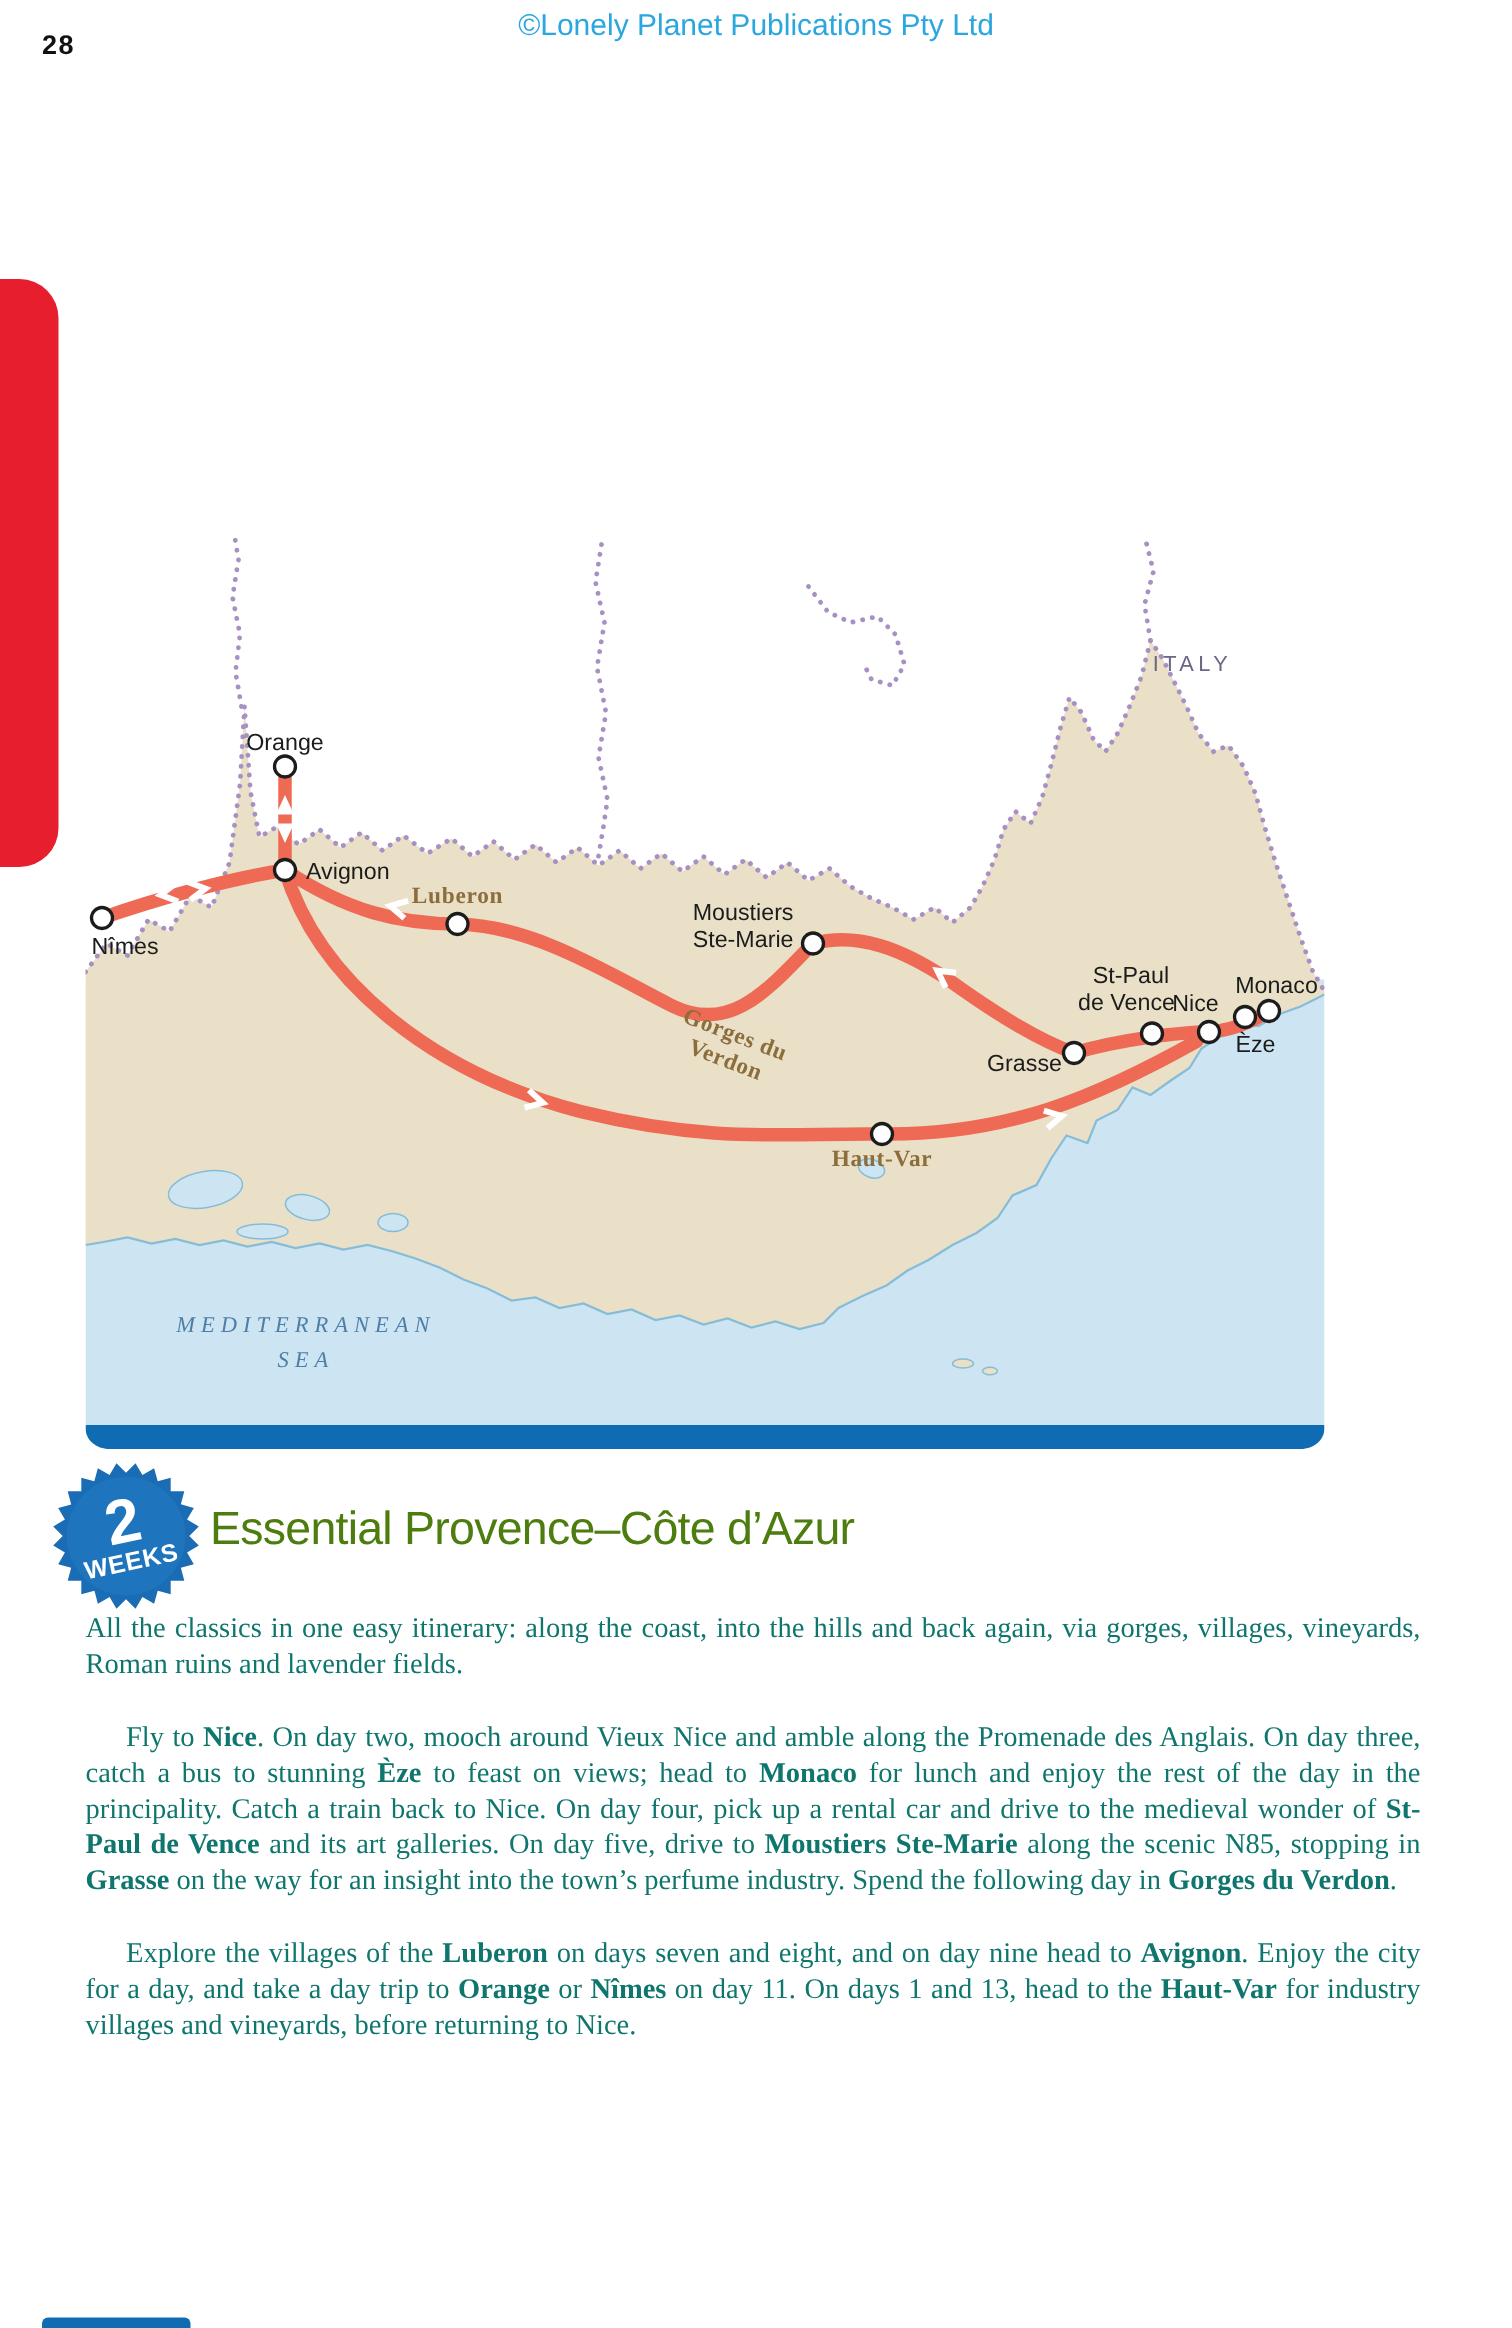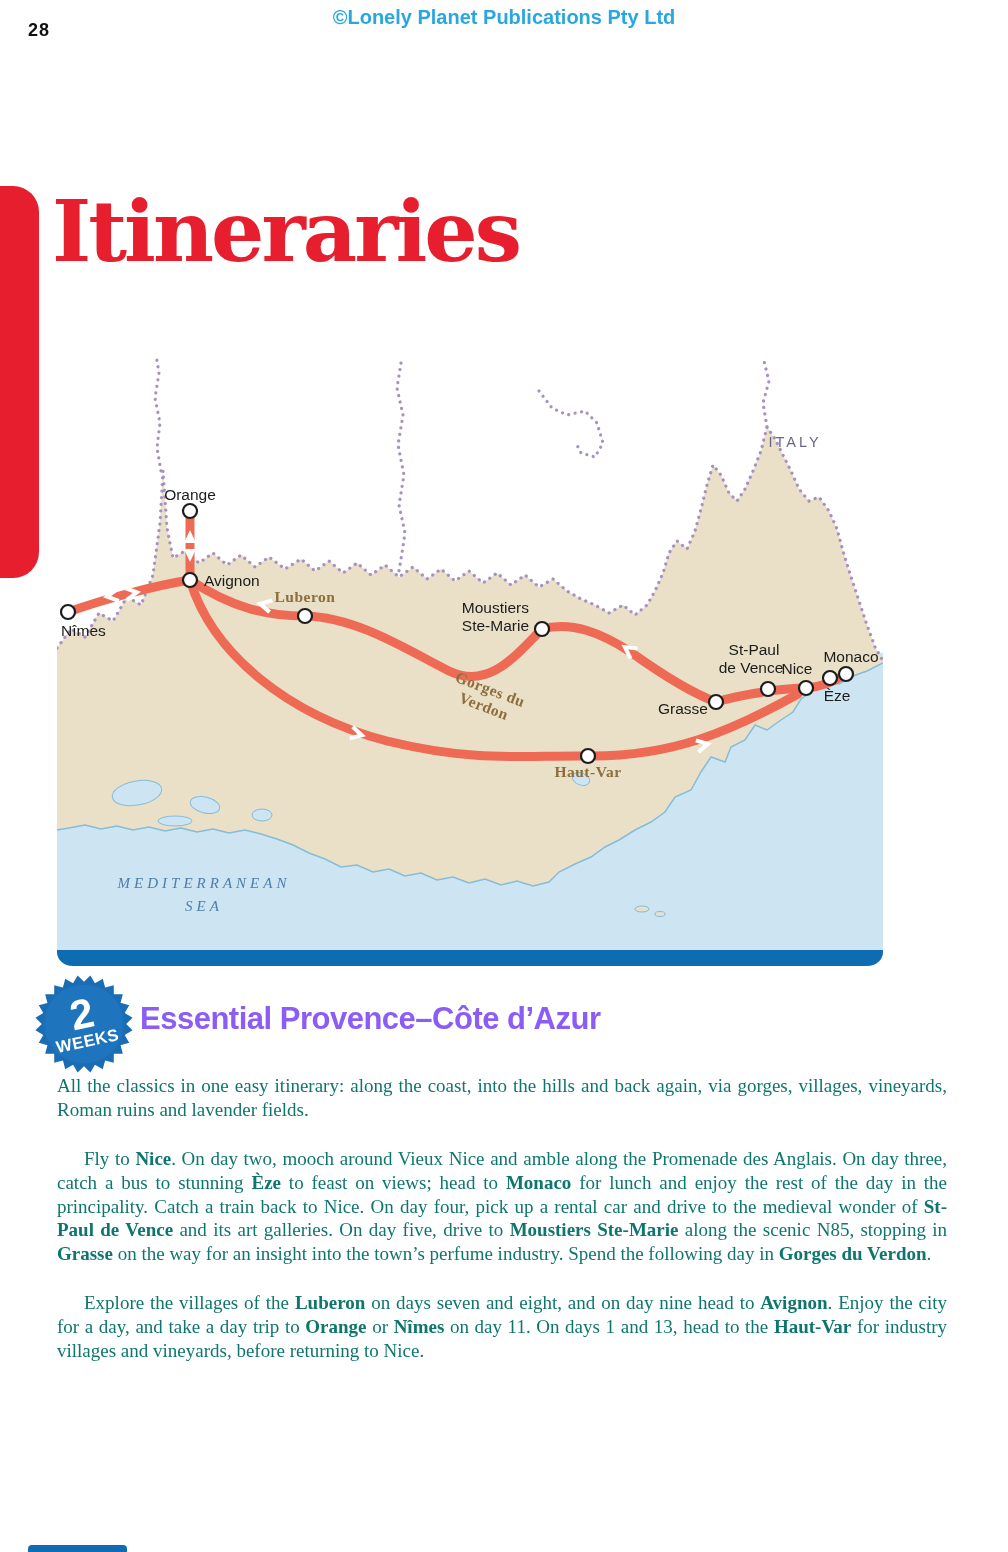--- a/index.html
+++ b/index.html
@@ -3,37 +3,37 @@
 <meta charset="utf-8">
 <style>
   html,body{margin:0;padding:0;background:#fff;}
   body{width:1008px;height:1552px;position:relative;overflow:hidden;
        font-family:"Liberation Sans",sans-serif;}
   .page{position:absolute;inset:0;background:#fff;padding-left:12px;}
 
   .page-number{position:absolute;left:28px;top:20px;font-size:18px;font-weight:bold;
                letter-spacing:1px;color:#111;}
   .copyright{position:absolute;left:0;right:0;top:6px;text-align:center;
-             font-size:20px;font-weight:bold;color:#2aa7df;}
+             font-size:20px;font-weight:normal;color:#2aa7df;}
 
   .side-tab{position:absolute;left:0;top:186px;width:39px;height:392px;
             background:#e71e2d;border-radius:0 26px 26px 0;}
 
   .big-title{position:absolute;left:52px;top:190px;
              font-family:"DejaVu Serif","Liberation Serif",serif;
              font-weight:bold;font-size:84px;line-height:1;color:#e71e2d;
              letter-spacing:-3px;}
 
   .map-wrap{position:absolute;left:57px;top:353px;width:826px;height:613px;}
   .map-wrap svg{display:block;}
 
   .badge-wrap{position:absolute;left:34px;top:974px;width:100px;height:100px;}
 
   .section-heading{position:absolute;left:140px;top:1001px;
-                   font-size:31px;font-weight:bold;color:#8b5cf6;
+                   font-size:31px;font-weight:normal;color:#4d7c0f;
                    letter-spacing:-0.5px;}
 
   .body-text{position:absolute;left:57px;top:1074px;width:890px;
              font-family:"Liberation Serif",serif;font-size:19px;
              line-height:1.245;color:#0f766e;text-align:justify;}
   .body-text p{margin:0;}
   .body-text p + p{margin-top:26px;text-indent:27px;}
 
   .next-tab{position:absolute;left:28px;top:1545px;width:99px;height:7px;
             background:#0f6cb2;border-radius:4px 4px 0 0;}
@@ -52,21 +52,20 @@
 </style>
 </head>
 <body>
 
 <div class="page">
 
   <div class="page-number">28</div>
   <div class="copyright">©Lonely Planet Publications Pty Ltd</div>
 
   <div class="side-tab"></div>
-  <div class="big-title">Itineraries</div>
 
   <div class="map-wrap">
     <svg width="826" height="613" viewBox="0 0 826 613">
 
       <rect x="0" y="300" width="826" height="297" fill="#cde5f2"></rect>
 
       <path fill="#e9e0c7" d="M0,295 L14,276 L28,284 L42,260 L56,268 L70,244 L84,252 L96,222 L103,170 L106,118 L110,175 L116,205 L128,198 L142,210 L156,200 L170,212 L184,202 L198,214 L212,204 L228,216 L244,206 L258,218 L272,208 L286,220 L300,210 L314,222 L328,212 L342,224 L356,214 L370,226 L384,216 L398,228 L412,218 L426,230 L440,220 L454,232 L468,222 L482,234 L496,226 L510,238 L524,246 L538,252 L552,260 L566,252 L578,262 L590,252 L598,238 L606,220 L612,200 L620,188 L630,196 L638,178 L644,156 L650,132 L656,112 L664,122 L672,140 L680,148 L688,136 L696,118 L704,98 L710,74 L718,86 L726,102 L734,118 L742,136 L752,148 L762,144 L772,158 L780,176 L786,198 L794,224 L802,248 L810,272 L818,294 L826,308 L826,310 L810,318 L796,323 L782,331 L768,329 L756,338 L744,346 L736,359 L724,367 L710,377 L698,372 L688,387 L674,394 L668,409 L654,404 L644,419 L634,437 L618,444 L608,459 L594,469 L578,477 L562,487 L548,494 L534,504 L518,511 L502,519 L492,529 L476,533 L460,528 L444,532 L428,526 L412,530 L396,524 L380,527 L364,520 L348,523 L332,516 L316,519 L300,512 L284,514 L268,506 L252,500 L236,492 L220,486 L204,481 L188,477 L172,480 L156,476 L140,479 L124,475 L108,478 L92,474 L76,477 L60,473 L44,476 L28,472 L12,475 L0,477 Z"></path>
 
       <path fill="none" stroke="#86bcd8" stroke-width="1.5" d="M826,310 L810,318 L796,323 L782,331 L768,329 L756,338 L744,346 L736,359 L724,367 L710,377 L698,372 L688,387 L674,394 L668,409 L654,404 L644,419 L634,437 L618,444 L608,459 L594,469 L578,477 L562,487 L548,494 L534,504 L518,511 L502,519 L492,529 L476,533 L460,528 L444,532 L428,526 L412,530 L396,524 L380,527 L364,520 L348,523 L332,516 L316,519 L300,512 L284,514 L268,506 L252,500 L236,492 L220,486 L204,481 L188,477 L172,480 L156,476 L140,479 L124,475 L108,478 L92,474 L76,477 L60,473 L44,476 L28,472 L12,475 L0,477"></path>
 

